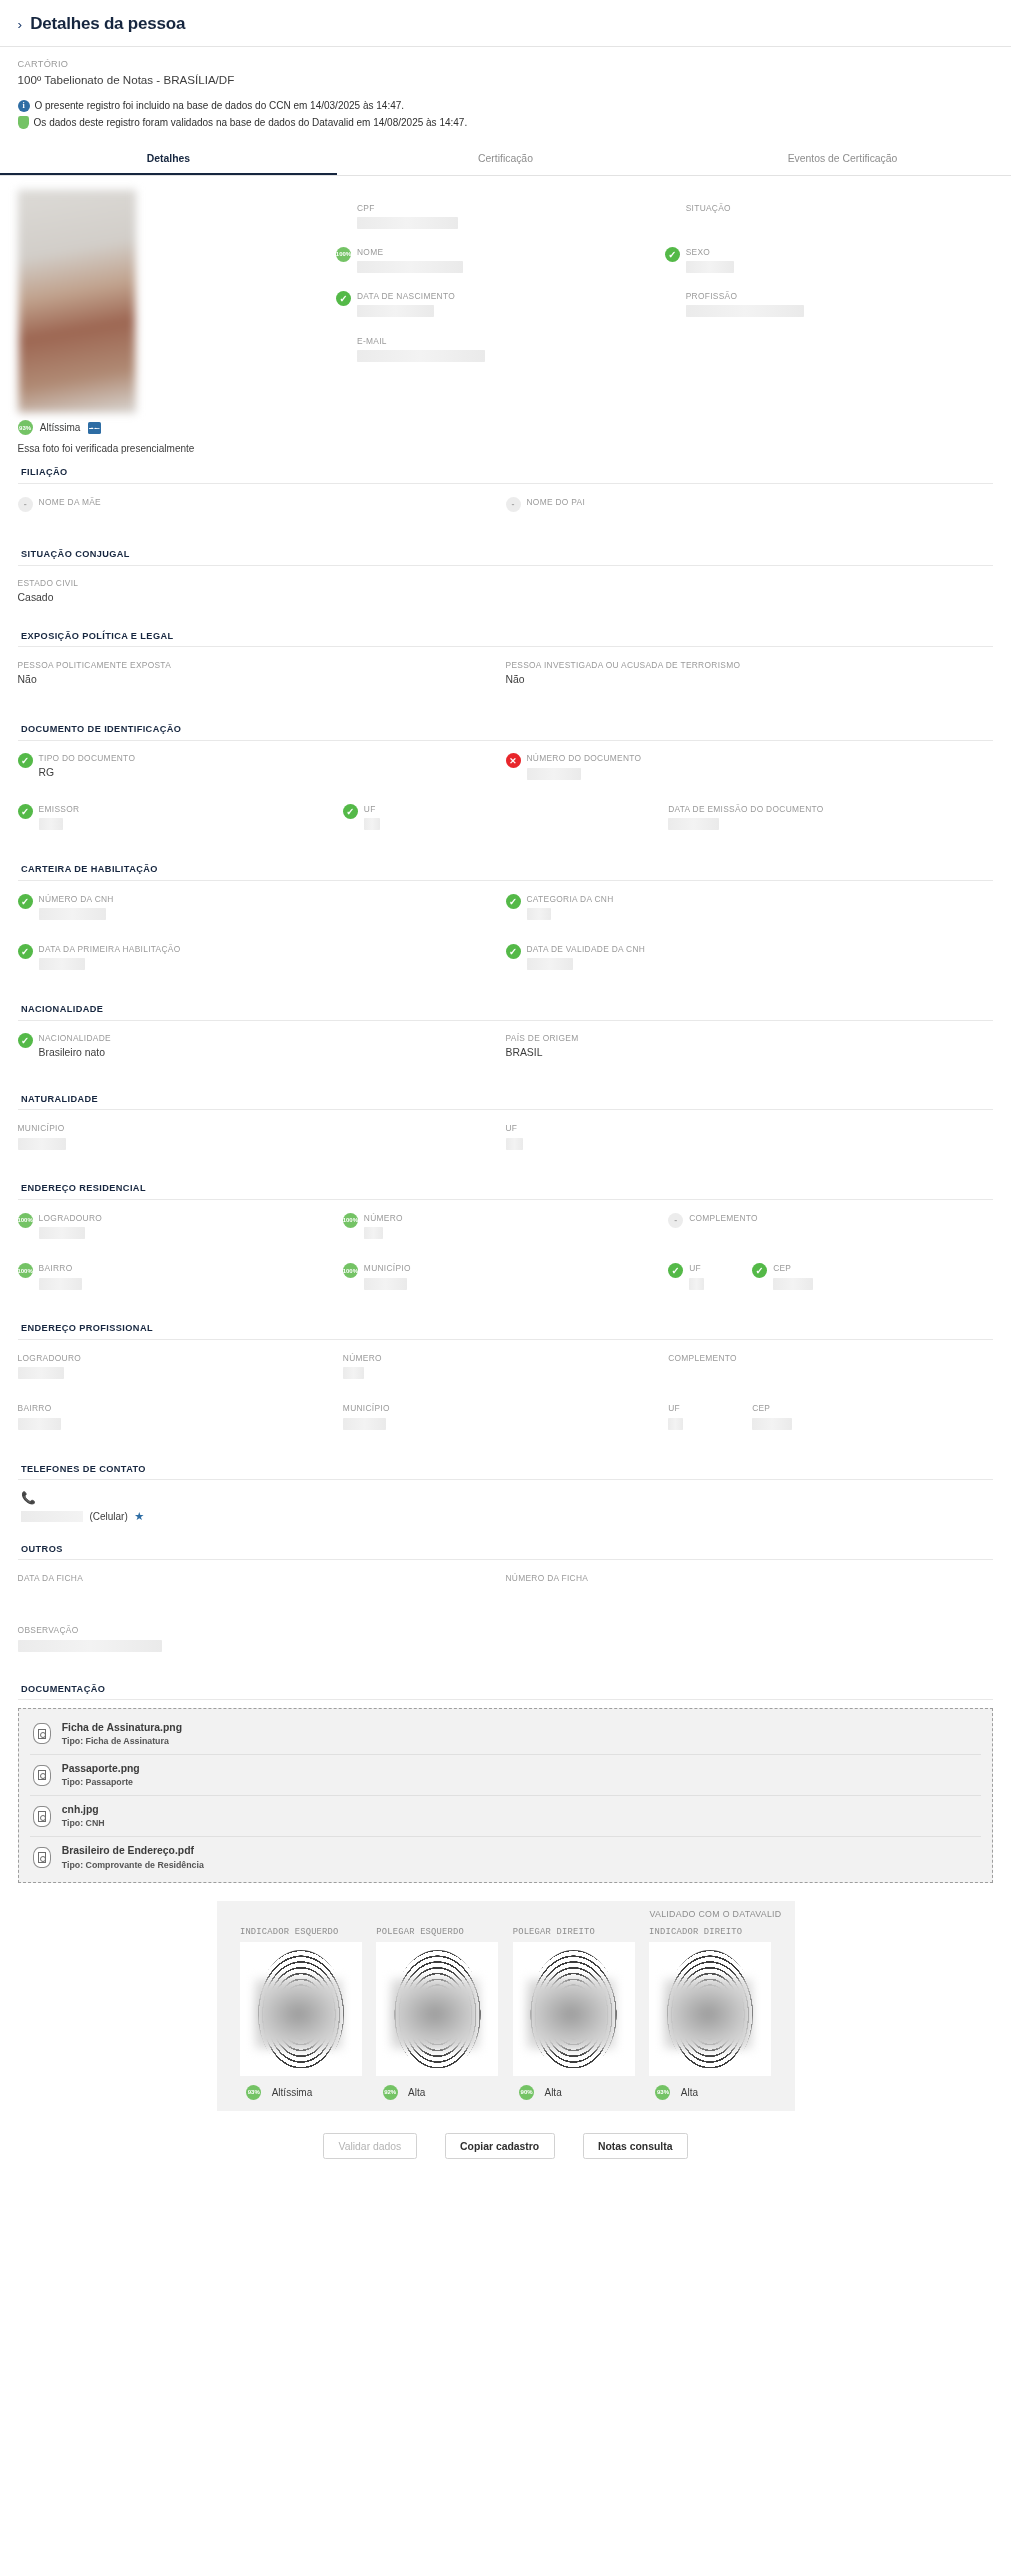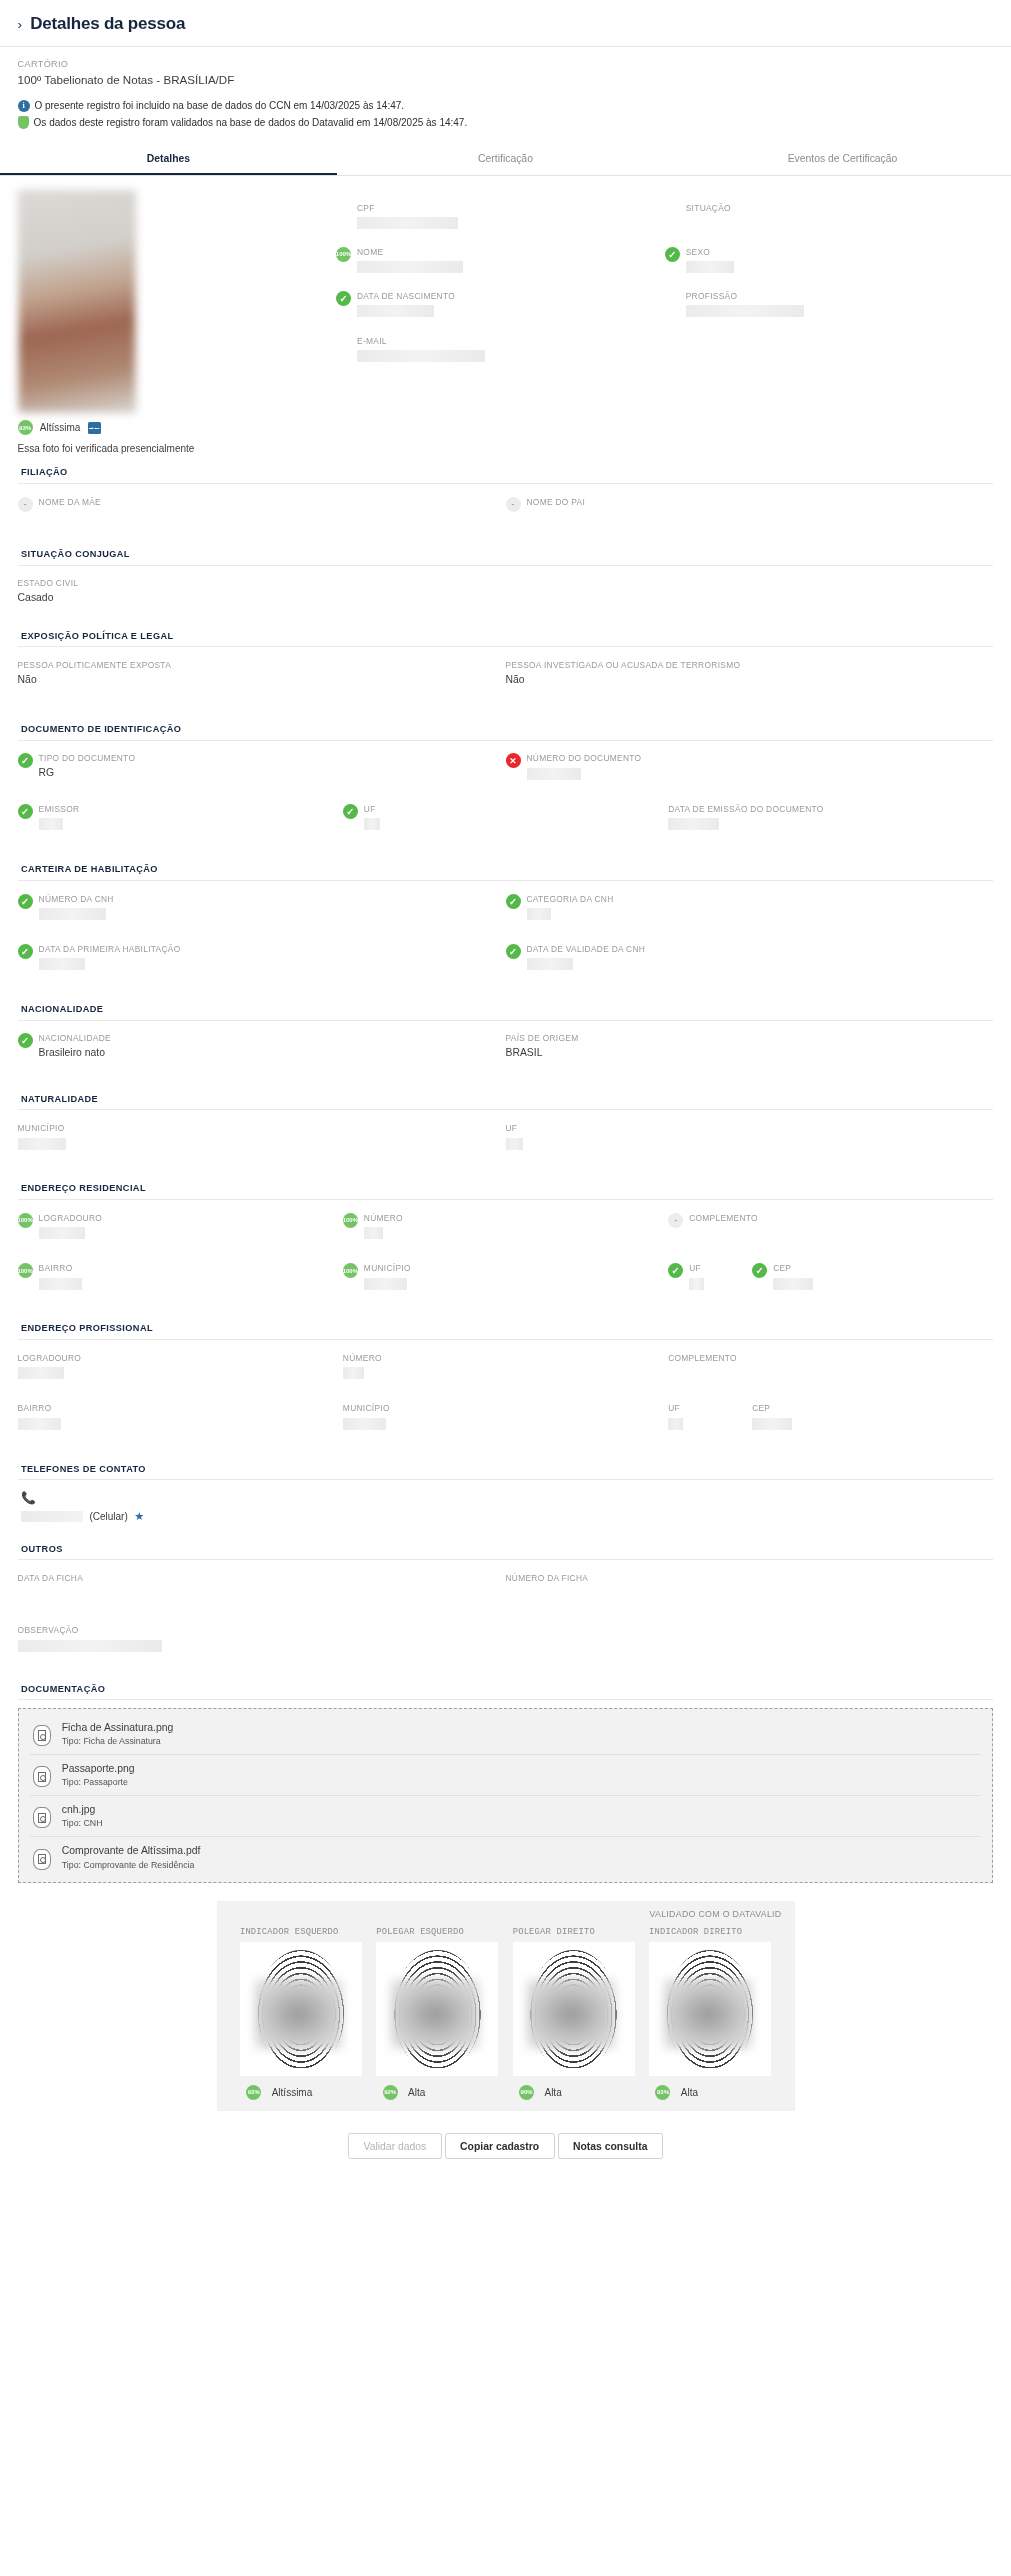--- a/index.html
+++ b/index.html
@@ -78,22 +78,22 @@
   .photo-meta .q { font-size: 10px; color: #3c3c3c; }
   .ic-chart { width: 13.6px; height: 12px; background: #2e6da4; border-radius: 1.6px;
     position: relative; }
   .ic-chart:before { content: ""; position: absolute; left: 1.6px; top: 5.6px; width: 10.4px; height: 1.6px;
     background: #fff; clip-path: polygon(0 40%,18% 40%,30% 0,45% 100%,60% 30%,74% 55%,100% 55%,100% 100%,0 100%); }
   .photo-note { font-size: 10px; color: #3c3c3c; margin-top: 8px; }
 
   
   .docbox { margin: 8px 17.6px 0 17.6px; border: 0.8px dashed #9e9e9e; background: #f2f2f2;
     padding: 4.8px 11.2px; }
-  .docrow { display: flex; align-items: flex-end; gap: 11.2px; padding: 8px 3.2px;
-    border-bottom: 0.8px solid #e0e0e0; }
+  .docrow { display: flex; align-items: center; gap: 11.2px; padding: 8px 3.2px;
+    border-bottom: 0.8px solid #e0e0e0; font-weight: bold; }
   .docrow:last-child { border-bottom: none; }
   .ic-file { width: 17.6px; height: 21px; border: 1.1px solid #8c8c8c; border-radius: 40%;
     display: flex; align-items: center; justify-content: center; flex: 0 0 auto; background: #fff; }
   .ic-file i { width: 8px; height: 10.4px; border: 1px solid #6b6b6b; display: block;
     position: relative; }
   .ic-file i:after { content: ""; position: absolute; left: 1.6px; top: 2.4px; width: 4px; height: 4px;
     border: 1px solid #6b6b6b; border-radius: 50%; }
   .docname { font-size: 10.4px; color: #3c3c3c; }
   .doctype { font-size: 8.8px; color: #555; margin-top: 3.2px; }
 
@@ -108,21 +108,21 @@
     background:
       repeating-radial-gradient(ellipse 37px 51px at 50% 55%, #1a1a1a 0px, #1a1a1a 1.1px, transparent 1.2px, transparent 4.2px);
     opacity: .85; }
   .fp-blur { position: absolute; left: 12%; top: 28%; width: 72%; height: 52%;
     background: radial-gradient(ellipse at 50% 50%, #9a9a9a 0%, #c9c9c9 55%, #e6e6e6 100%);
     filter: blur(4.8px); }
   .fp-foot { display: flex; align-items: center; gap: 10.4px; margin-top: 8.8px; padding-left: 6.4px; }
   .fp-qual { font-size: 10px; color: #3c3c3c; }
 
   
-  .btnbar { display: flex; justify-content: center; gap: 3px; margin-top: 22.4px; }
+  .btnbar { display: flex; justify-content: center; gap: 28px; margin-top: 22.4px; }
   .btn { padding: 6.4px 14.4px; font-size: 10.4px; background: #fff; border: 0.8px solid #d2d2d2;
     border-radius: 2.4px; color: #2f2f2f; font-weight: bold; cursor: pointer;
     font-family: "Liberation Sans", sans-serif; }
   .btn.disabled { color: #b4b4b4; font-weight: normal; cursor: default; }
 
   
   .phone-block { padding: 11.2px 17.6px 3.2px 21px; }
   .ic-phone { color: #2e6da4; font-size: 12px; }
   .phone-line { display: flex; align-items: center; gap: 6.4px; margin-top: 4.8px; }
   .phone-num { width: 62px; height: 11.2px; background: linear-gradient(90deg,#ebebeb,#f3f3f3); }
@@ -536,21 +536,21 @@
       <span>
         <span class="docname" style="display:block;">cnh.jpg</span>
         <span class="doctype" style="display:block;">Tipo: CNH</span>
       </span>
     </div>
     <div class="docrow">
       <span class="ic-file">
           <i></i>
         </span>
       <span>
-        <span class="docname" style="display:block;">Comprovante de Altíssima.pdf</span>
+        <span class="docname" style="display:block;">Brasileiro de Endereço.pdf</span>
         <span class="doctype" style="display:block;">Tipo: Comprovante de Residência</span>
       </span>
     </div>
   </div>
 
   <div class="fp-panel">
     <div class="fp-valid">VALIDADO COM O DATAVALID</div>
     <div class="fp-row">
 
       <div class="fp-item">

